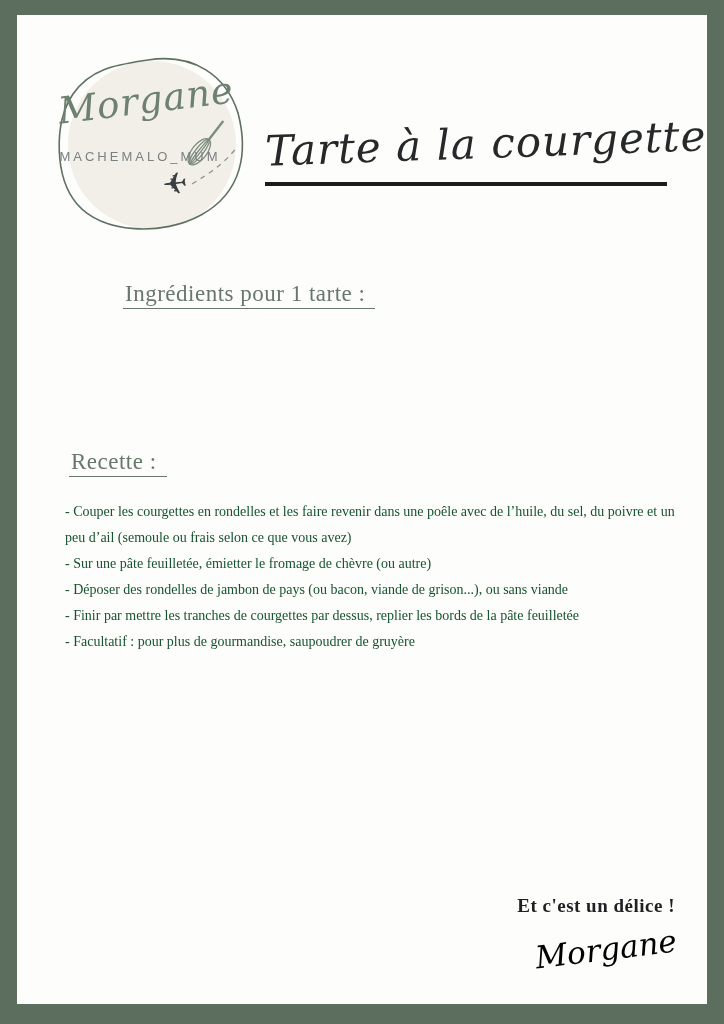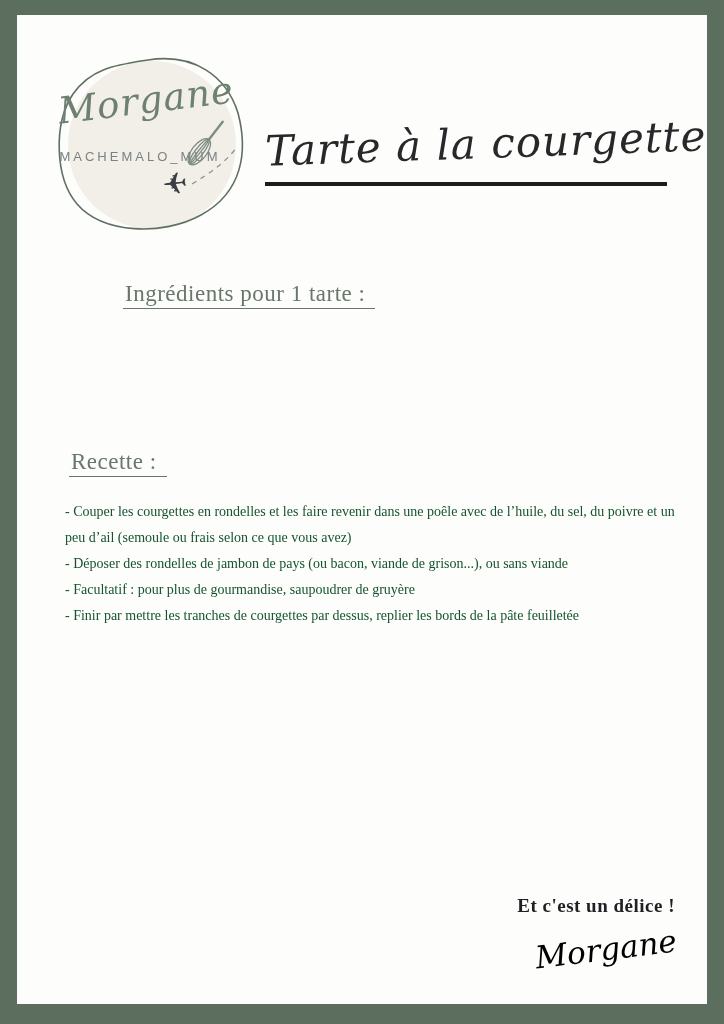--- a/index.html
+++ b/index.html
@@ -137,21 +137,22 @@
     <div class="title-underline"></div>
   </div>
 
   <div class="section-heading heading-ingredients">Ingrédients pour 1 tarte :</div>
 
 
   <div class="section-heading heading-recipe">Recette :</div>
 
   <div class="recipe-steps">
     <p>- Couper les courgettes en rondelles et les faire revenir dans une poêle avec de l’huile, du sel, du poivre et un peu d’ail (semoule ou frais selon ce que vous avez)</p>
+    <p>- Sur une pâte feuilletée, émietter le fromage de chèvre (ou autre)</p>
     <p>- Déposer des rondelles de jambon de pays (ou bacon, viande de grison...), ou sans viande</p>
+    <p>- Finir par mettre les tranches de courgettes par dessus, replier les bords de la pâte feuilletée</p>
     <p>- Facultatif : pour plus de gourmandise, saupoudrer de gruyère</p>
-    <p>- Finir par mettre les tranches de courgettes par dessus, replier les bords de la pâte feuilletée</p>
   </div>
 
   <div class="closing">Et c'est un délice !</div>
   <div class="signature">Morgane</div>
 
 </div>
 
 </body></html>

